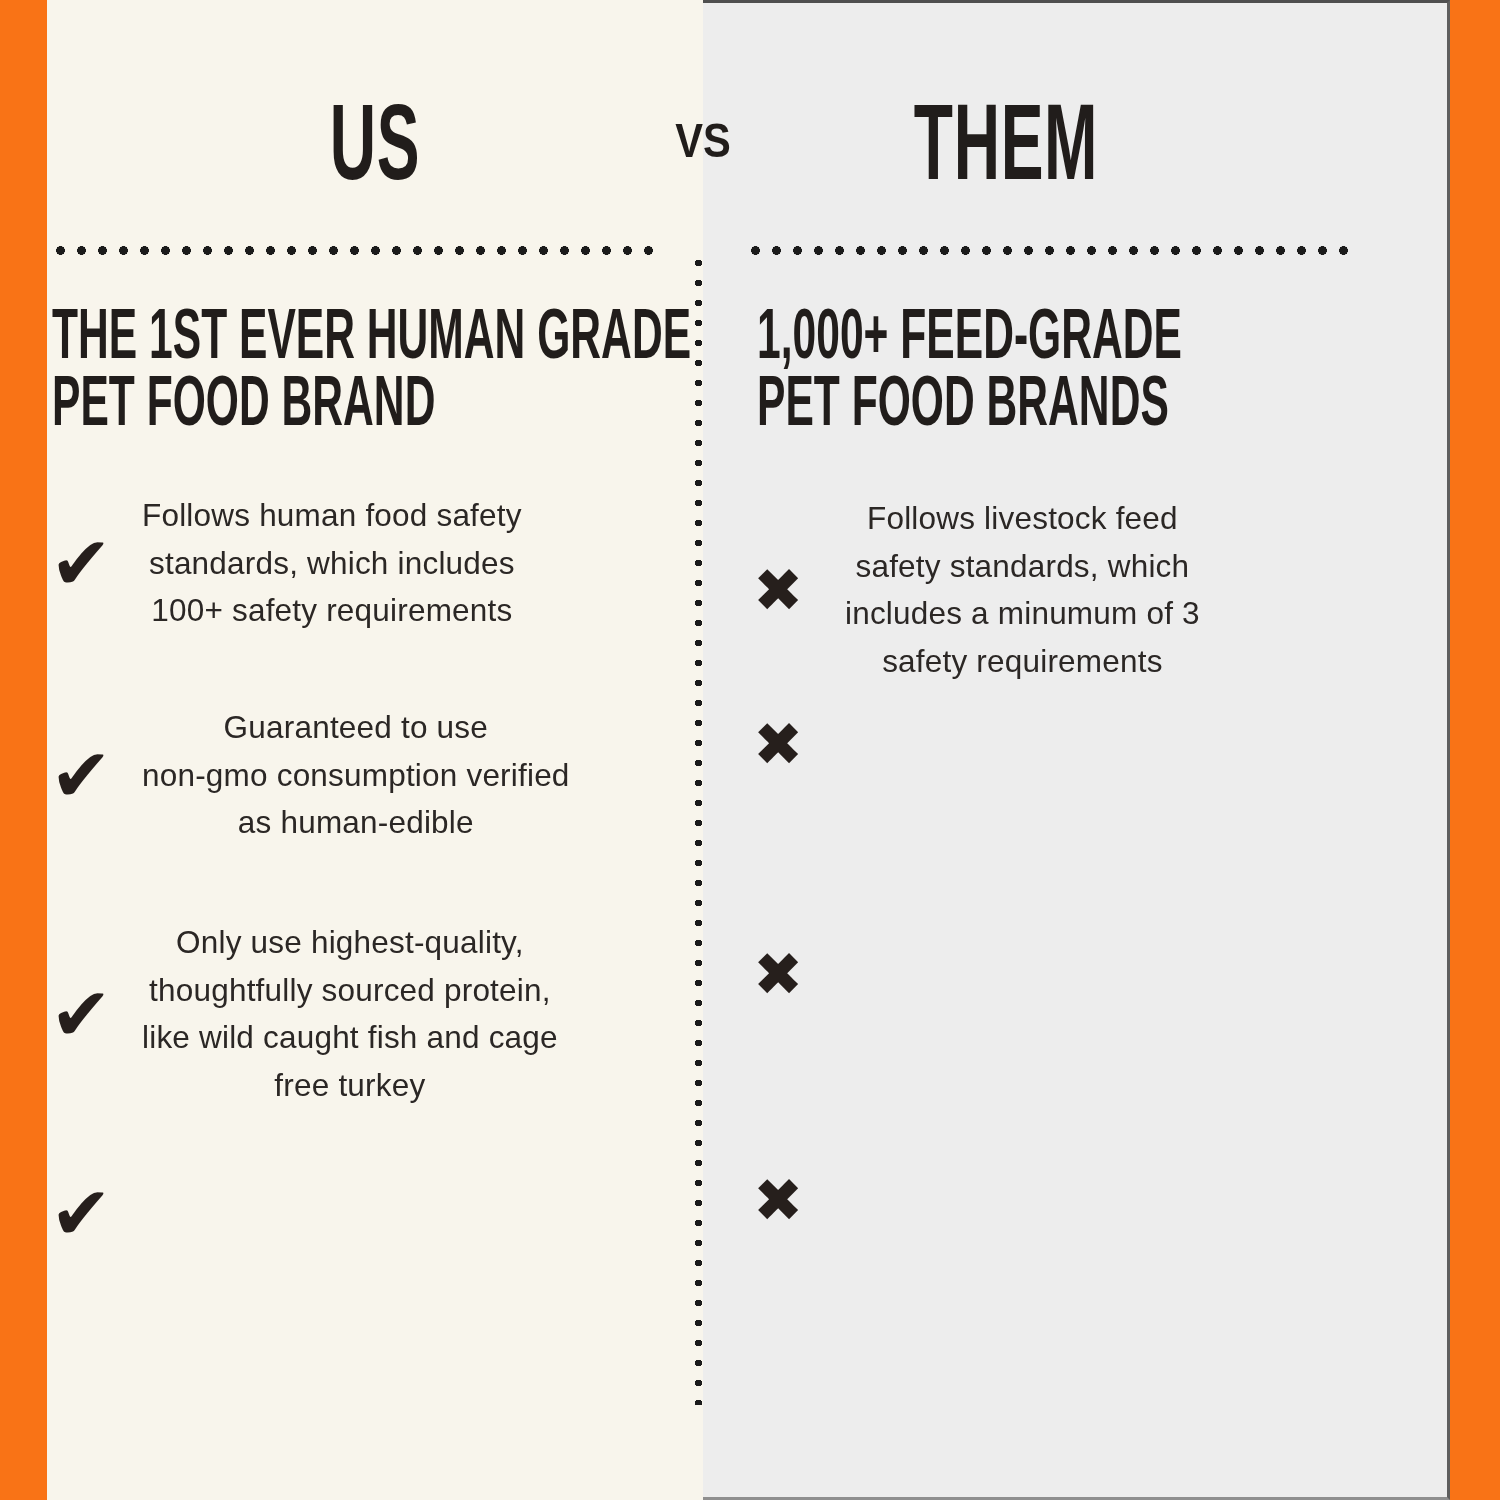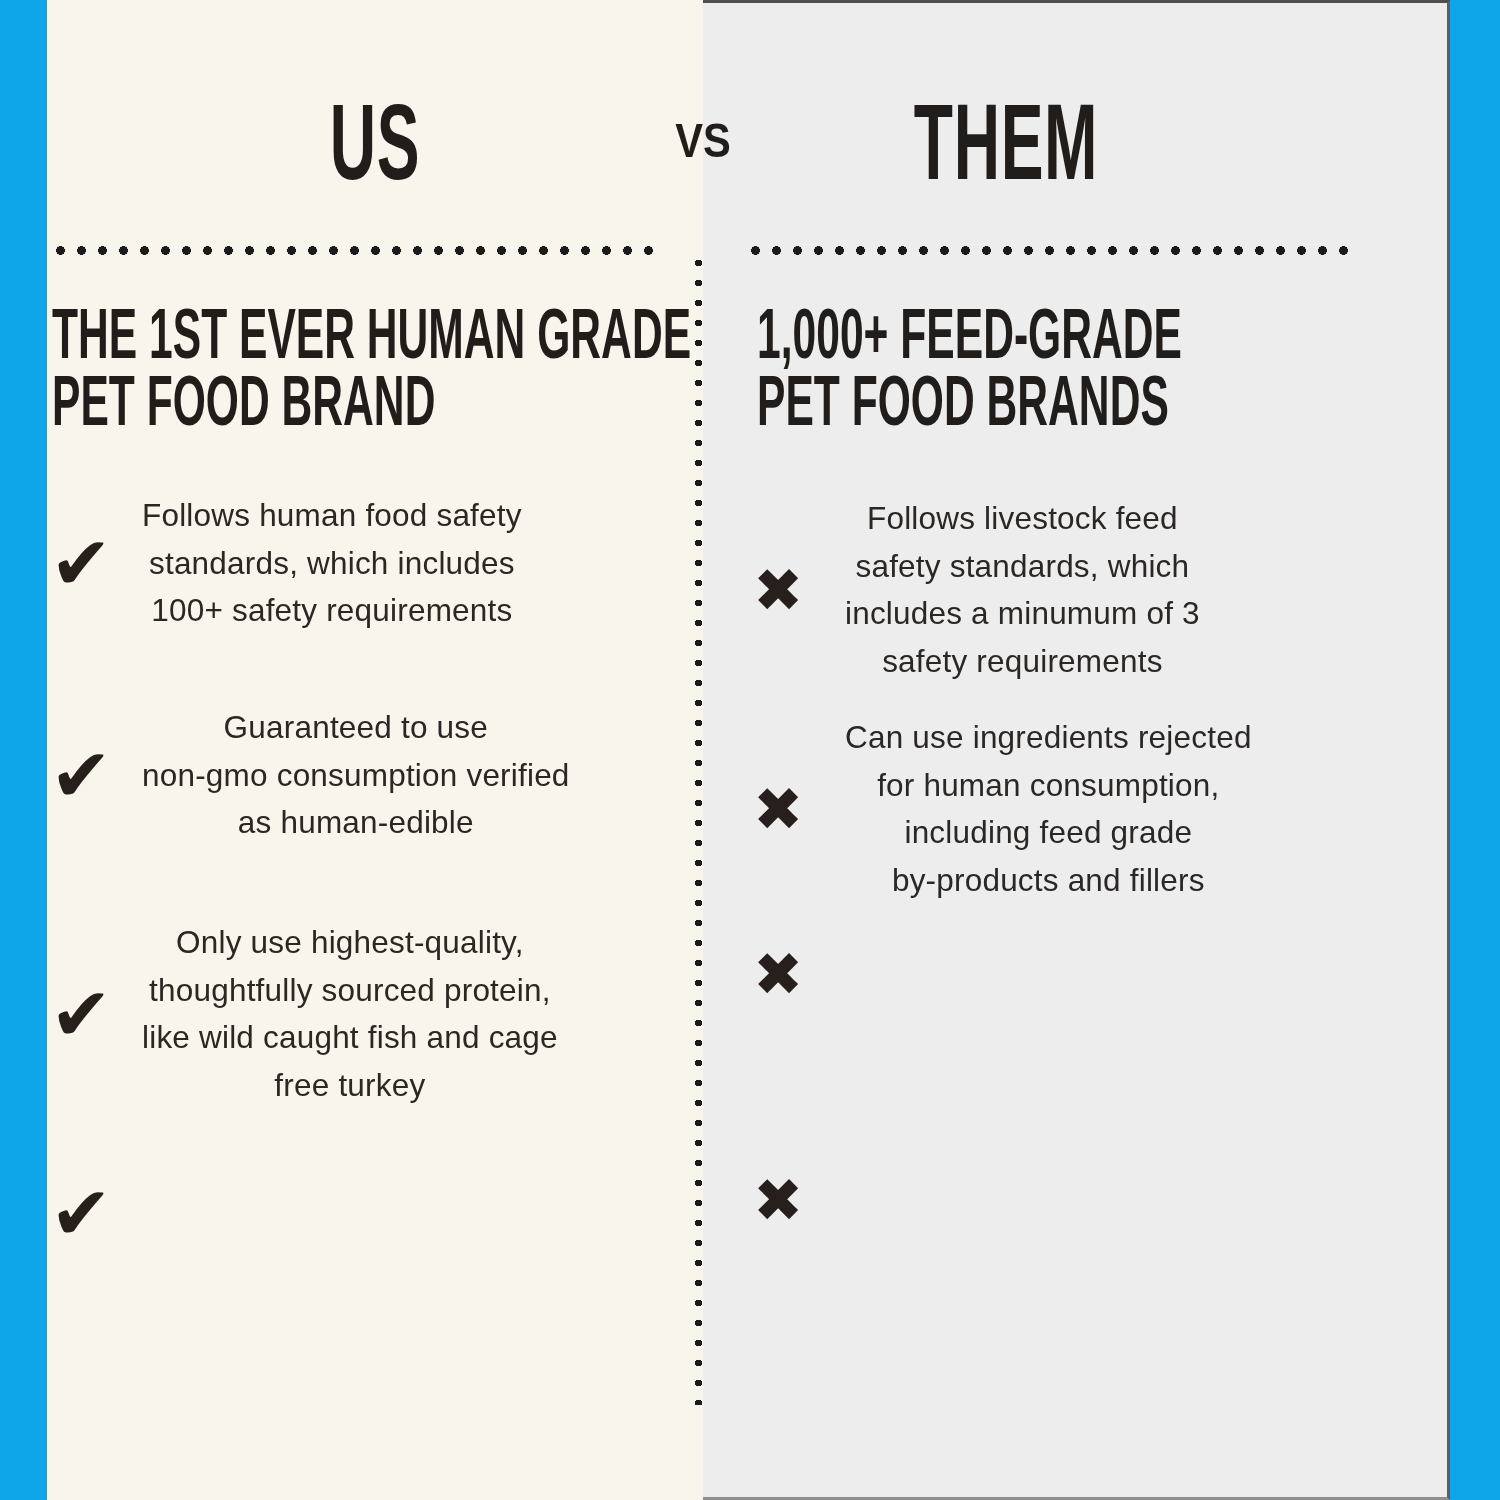--- a/index.html
+++ b/index.html
@@ -1,17 +1,17 @@
 <!DOCTYPE html>
 <html><head>
 <meta charset="utf-8">
 <style>
   html,body { margin:0; padding:0; background:#FFFFFF; }
   .canvas {
-    position:relative; width:1500px; height:1500px; background:#0ea5e9;
+    position:relative; width:1500px; height:1500px; background:#f97316;
     overflow:hidden; font-family:"Liberation Sans", sans-serif;
   }
   .panel { position:absolute; top:0; }
   .panel.cream { left:47px; width:656px; height:1500px; background:#F8F5EC; }
   .panel.gray  {
     left:703px; width:747px; height:1500px; background:#EDEDED; box-sizing:border-box;
     border-top:3px solid #4F4F4F; border-right:3px solid #5E5E5E; border-bottom:3px solid #8F8F8F;
   }
   .header {
     position:absolute; top:89px; font-size:107px; line-height:1; font-weight:bold;
@@ -112,24 +112,20 @@
       </div>
     <div class="item-text">Follows livestock feed
 safety standards, which
 includes a minumum of 3
 safety requirements</div>
   </div>
   <div class="item" style="left:753px; top:714px; width:600px;">
     <div class="icon-col">
         <span class="icon x">✖</span>
       </div>
-    <div class="item-text">Can use ingredients rejected
-for human consumption,
-including feed grade
-by-products and fillers</div>
   </div>
   <div class="item" style="left:753px; top:944px; width:600px;">
     <div class="icon-col">
         <span class="icon x">✖</span>
       </div>
   </div>
   <div class="item" style="left:753px; top:1170px; width:600px;">
     <div class="icon-col">
         <span class="icon x">✖</span>
       </div>

